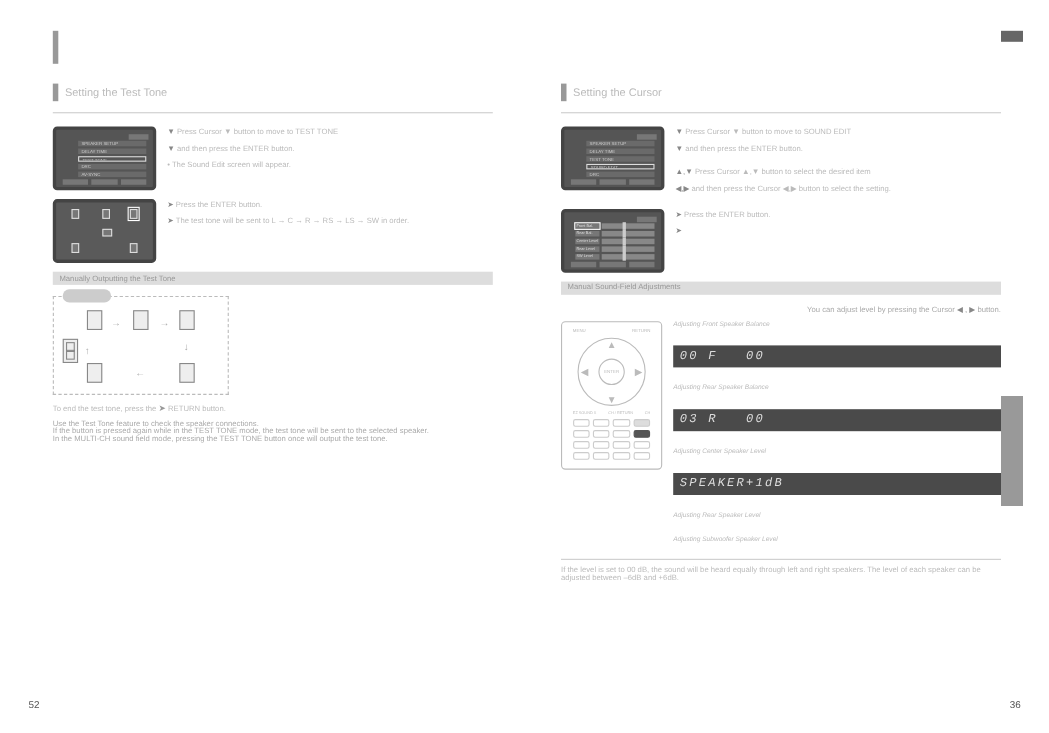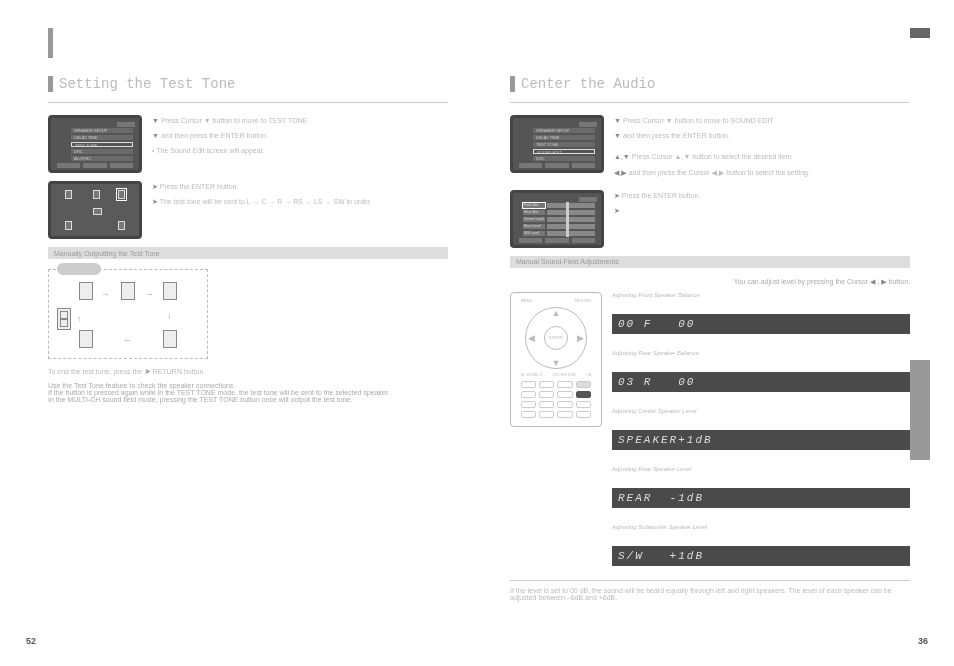--- a/index.html
+++ b/index.html
@@ -14,21 +14,21 @@
     overflow: hidden;
   }
   .page-tab { position: absolute; top: 28px; left: 48px; width: 5px; height: 30px; background: #999; }
   .right-tab { position: absolute; top: 28px; right: 24px; width: 20px; height: 10px; background: #666; }
   .side-bar { position: absolute; right: 24px; top: 360px; width: 20px; height: 100px; background: #999; }
   .col { position: absolute; top: 76px; width: 400px; }
   .col-left { left: 48px; }
   .col-right { left: 510px; }
   .section-head { display: flex; align-items: center; margin-bottom: 10px; }
   .section-tick { width: 5px; height: 16px; background: #999; margin-right: 6px; }
-  .section-title { font-size: 14px; color: #bbb; flex: 1; font-family: Liberation Mono, monospace; }
+  .section-title { font-size: 10px; color: #bbb; flex: 1; }
   .section-rule { height: 1px; background: #ccc; width: 100%; margin-bottom: 12px; }
   .row { display: flex; gap: 10px; margin-bottom: 8px; align-items: flex-start; }
   .screen-thumb {
     width: 94px; height: 58px;
     border: 3px solid #444;
     border-radius: 4px;
     background: #555;
     position: relative;
     overflow: hidden;
     flex-shrink: 0;
@@ -108,21 +108,21 @@
   .btn-grid .b.dark { background:#555; border-color:#555; }
   .disp-stack { display: flex; flex-direction: column; gap: 16px; flex:1;font-style:italic; }
   .disp {
     height: 20px; background: #4a4a4a; color: #ddd;
     font-family: "Courier New", monospace;
     font-size: 11px; letter-spacing: 2px;
     display: flex; align-items: center; padding: 0 6px;
     white-space: pre;
   }
   .foot-note { margin-top: 14px; border-top: 1px solid #ccc; padding-top: 6px; color:#bbb; }
-  .pagenum { position: absolute; bottom: 20px; font-size: 9px; font-weight: bold; color: #555; }
+  .pagenum { position: absolute; bottom: 20px; font-size: 9px; font-weight: normal; color: #555; }
   .pagenum.l { left: 26px; }
   .pagenum.r { right: 26px; }
   .levels .hlrow .lbl { outline: 1px solid #fff; }
 </style>
 </head>
 <body>
 
 <div class="page-tab"></div>
 <div class="right-tab"></div>
 <div class="side-bar"></div>
@@ -200,21 +200,21 @@
   <div class="bullets">
     <div class="step-line">Use the Test Tone feature to check the speaker connections.</div>
     <div class="step-line">If the button is pressed again while in the TEST TONE mode, the test tone will be sent to the selected speaker.</div>
     <div class="step-line">In the MULTI-CH sound field mode, pressing the TEST TONE button once will output the test tone.</div>
   </div>
 </div>
 
 <div class="col col-right">
   <div class="section-head">
     <div class="section-tick"></div>
-    <div class="section-title">Center the Audio</div>
+    <div class="section-title">Setting the Cursor</div>
   </div>
   <div class="section-rule"></div>
 
   <div class="row">
     <div class="screen-thumb">
       <div class="accent"></div>
       <div class="menu-lines">
         <div>SPEAKER SETUP</div>
         <div>DELAY TIME</div>
         <div>TEST TONE</div>
@@ -321,23 +321,21 @@
       </div>
     </div>
     <div class="disp-stack">
       <div style="font-size:6px;color:#bbb">Adjusting Front Speaker Balance</div>
       <div class="disp">00 F   00</div>
       <div style="font-size:6px;color:#bbb">Adjusting Rear Speaker Balance</div>
       <div class="disp">03 R   00</div>
       <div style="font-size:6px;color:#bbb">Adjusting Center Speaker Level</div>
       <div class="disp">SPEAKER+1dB</div>
       <div style="font-size:6px;color:#bbb">Adjusting Rear Speaker Level</div>
-      <div class="disp">REAR  -1dB</div>
       <div style="font-size:6px;color:#bbb">Adjusting Subwoofer Speaker Level</div>
-      <div class="disp">S/W   +1dB</div>
     </div>
   </div>
 
   <div class="foot-note">If the level is set to 00 dB, the sound will be heard equally through left and right speakers. The level of each speaker can be adjusted between –6dB and +6dB.</div>
 </div>
 
 <div class="pagenum l">52</div>
 <div class="pagenum r">36</div>
 
 </body></html>

